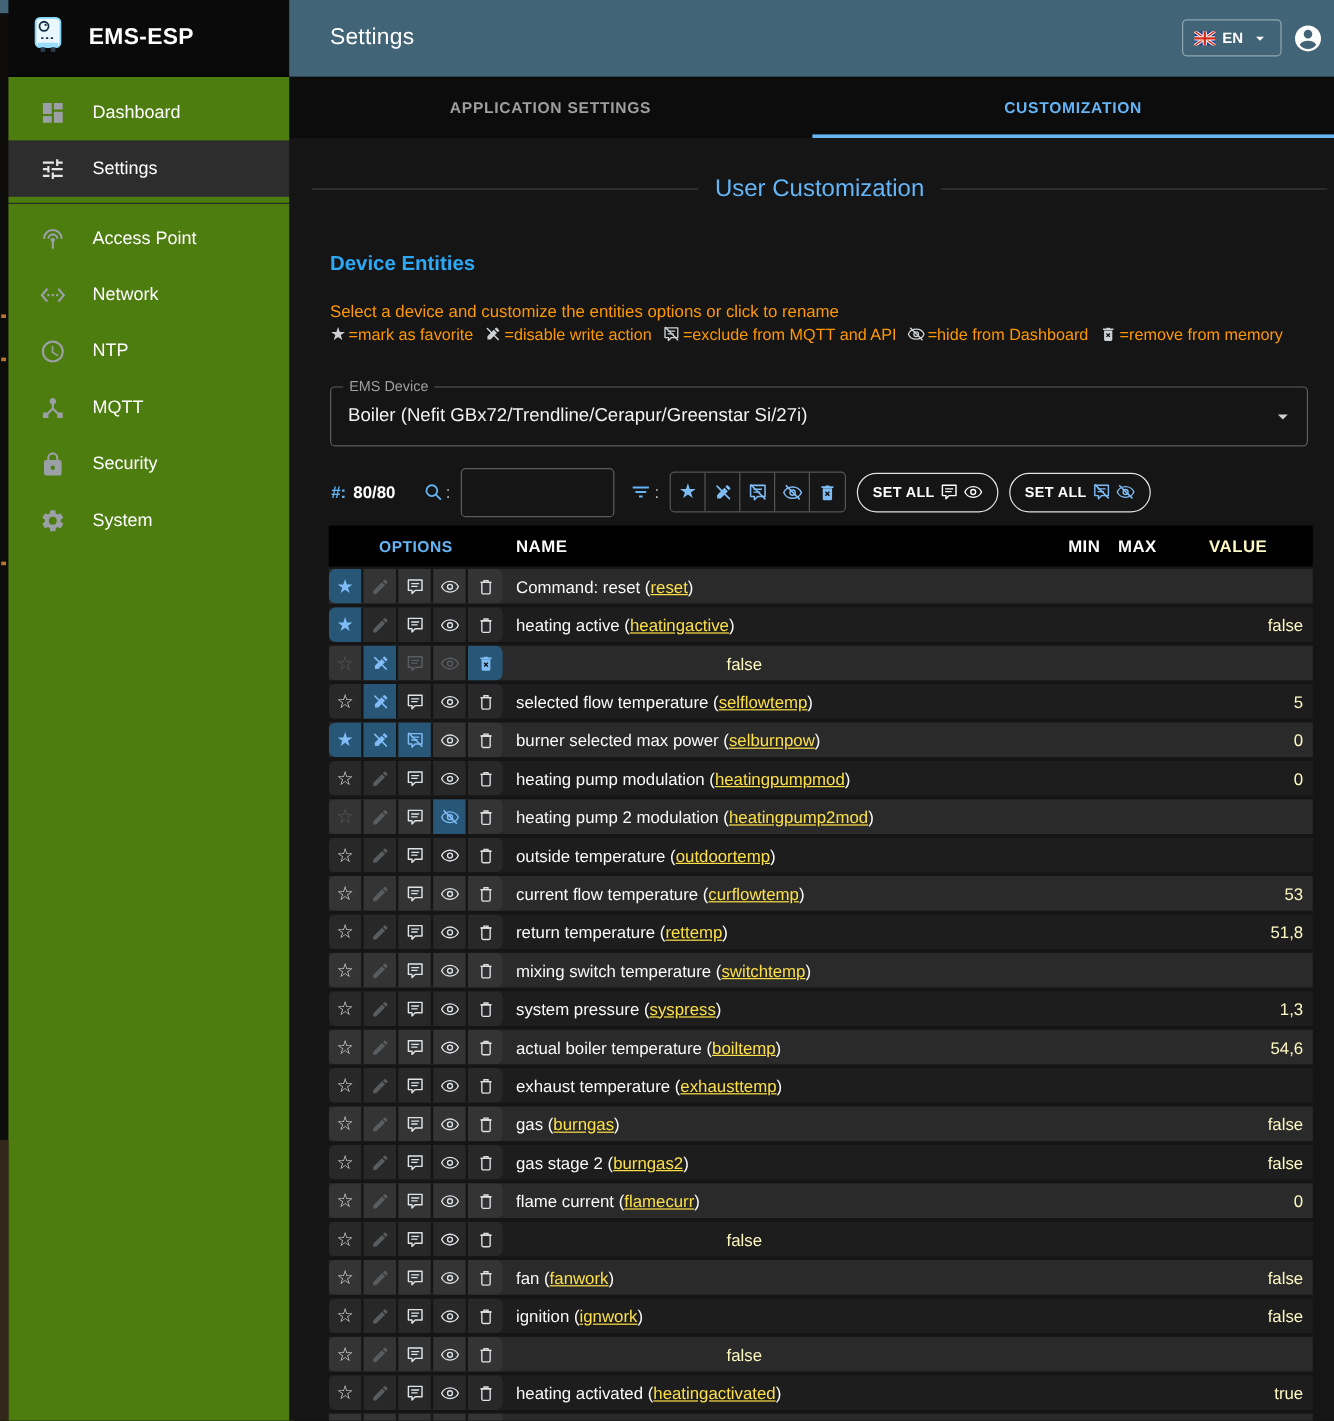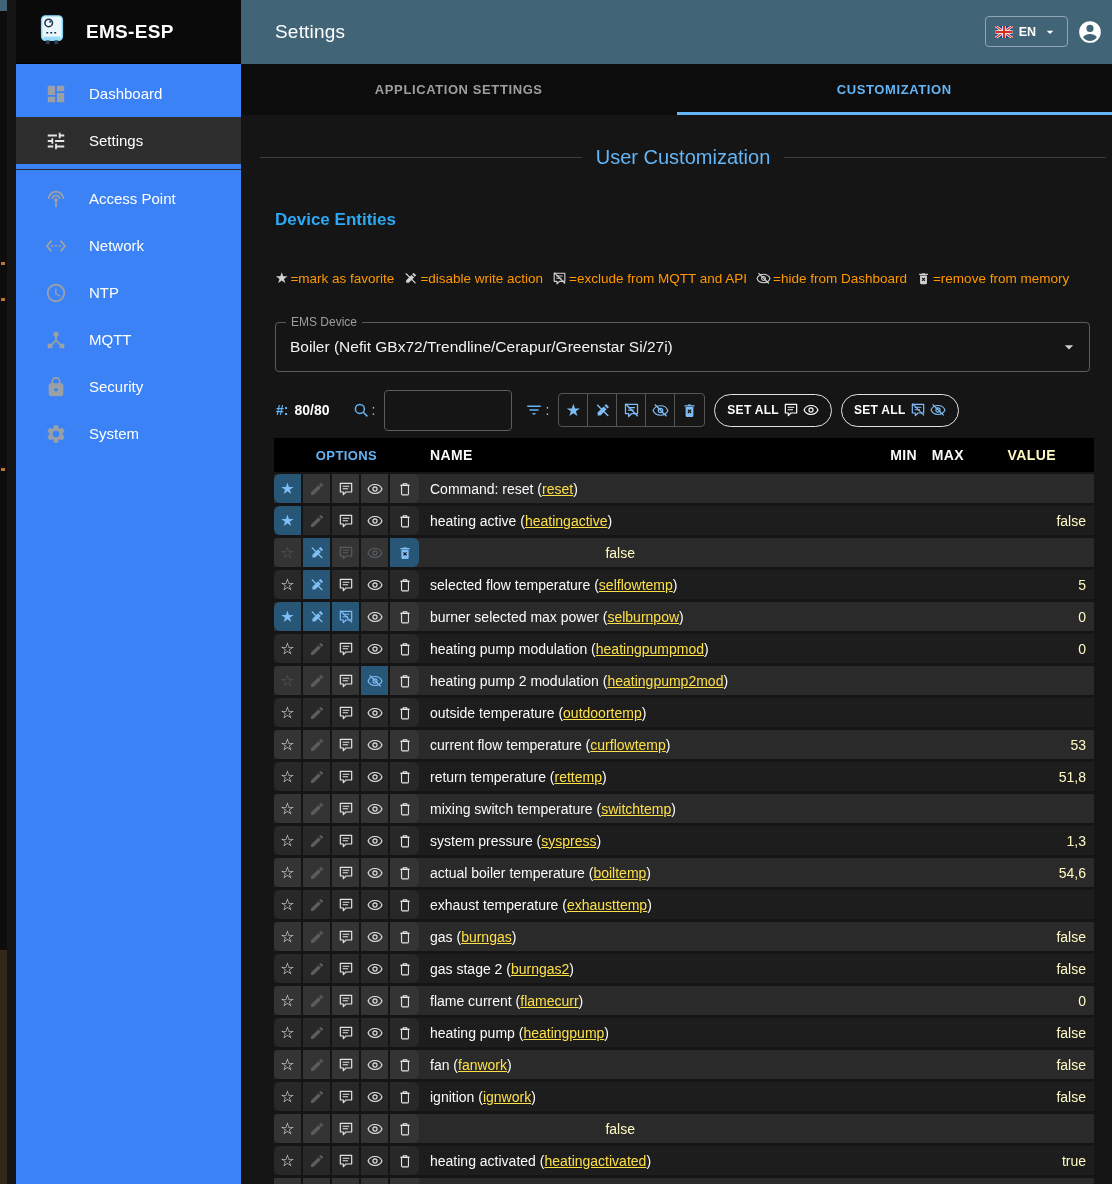--- a/index.html
+++ b/index.html
@@ -6,21 +6,21 @@
   html,body { width:1112px; height:1184px; background:#151515; font-family:"Liberation Sans", sans-serif; overflow:hidden; }
   .app { position:relative; width:1112px; height:1184px; background:#151515; }
 
   
   .edge { position:absolute; left:0; top:0; width:7px; height:100%; background:#0e0d0b; z-index:30; }
   .edge .teal { height:11px; width:100%; background:#426477; }
   .edge .tan { position:absolute; bottom:0; left:0; width:100%; height:234px; background:#322718; }
   .edge .dash { position:absolute; left:1px; width:4px; height:3px; background:#b9762e; }
 
   
-  .sidebar { position:absolute; left:16px; top:0; width:241px; height:100%; background:#3b82f6; }
+  .sidebar { position:absolute; left:4px; top:0; width:241px; height:100%; background:#4d7c0f; }
   .sb-header { height:64px; background:#0a0a0a; display:flex; align-items:center; padding-left:19px; gap:17px; border-bottom:1px solid #000; }
   .sb-title { font-size:19px; font-weight:bold; color:#fff; letter-spacing:.3px; }
   .sb-menu { padding-top:6px; }
   .sb-item { height:47px; display:flex; align-items:center; padding-left:29px; gap:22px; color:#fff; font-size:15px; cursor:pointer; }
   .sb-item .ic { width:22px; height:22px; color:#9aa0a6; display:flex; }
   .sb-item .ic svg { width:22px; height:22px; }
   .sb-item.selected { background:#2d2d2d; }
   .sb-item.selected .ic { color:#e3e6e8; }
   .sb-divider { height:1px; background:#2a2a2a; margin:5px 0; }
 
@@ -233,20 +233,21 @@
 
   <div class="content">
 
     <div class="title-divider">
       <span class="line"></span>
       <span>User Customization</span>
       <span class="line"></span>
     </div>
 
     <div class="section-title">Device Entities</div>
+    <div class="instruction">Select a device and customize the entities options or click to rename</div>
     <div class="legend">
         <span class="seg">
           <span class="star-glyph ic">★</span>
           <span>=mark as favorite</span>
         </span>
         <span class="seg">
           <span class="ic" style="display: flex;">
             <svg viewBox="0 0 24 24">
               <path fill="currentColor" d="M13.6 6.2l4.2 4.2-8.5 8.5H5.1v-4.2zM18.9 9.3l-4.2-4.2 1.6-1.6a1 1 0 0 1 1.4 0l2.8 2.8a1 1 0 0 1 0 1.4z"></path>
               <path fill="none" stroke="currentColor" stroke-width="2" stroke-linecap="round" d="M5 4.5l14.5 14.5"></path>
@@ -1150,21 +1151,20 @@
               </div>
               <div class="opt-cell">
                 <span class="ic " style="display: flex;">
                   <svg viewBox="0 0 24 24">
                     <path fill="none" stroke="currentColor" stroke-width="1.7" d="M5 6.5h14M9.5 6.5V4.2h5v2.3"></path>
                     <path fill="none" stroke="currentColor" stroke-width="1.7" d="M6.8 6.5h10.4V19a1.9 1.9 0 0 1-1.9 1.9H8.7A1.9 1.9 0 0 1 6.8 19z"></path>
                   </svg>
                 </span>
               </div>
             </div>
-            <div class="col-name"><span>heating pump (</span><a style="text-decoration: underline;">heatingpump</a><span>)</span></div>
             <div class="col-min"></div>
             <div class="col-max"></div>
             <div class="col-value">false</div>
           </div>
           <div class="t-row odd">
             <div class="opt-strip">
               <div class="opt-cell">
                 <span class="star-glyph ">☆</span>
               </div>
               <div class="opt-cell dim">

